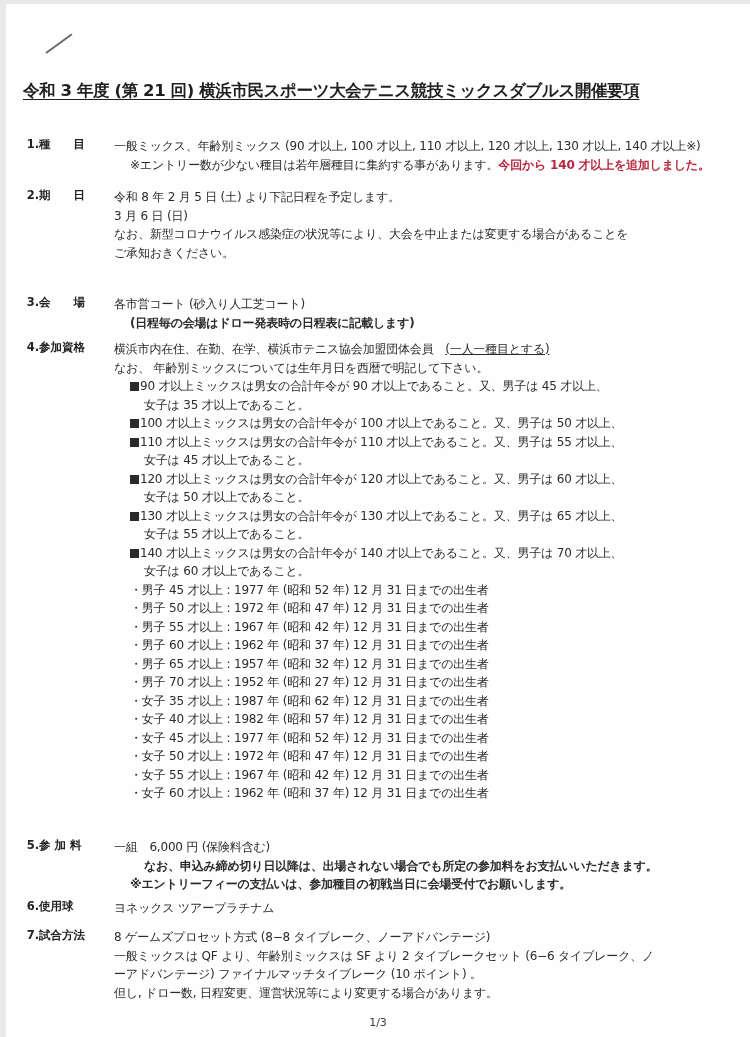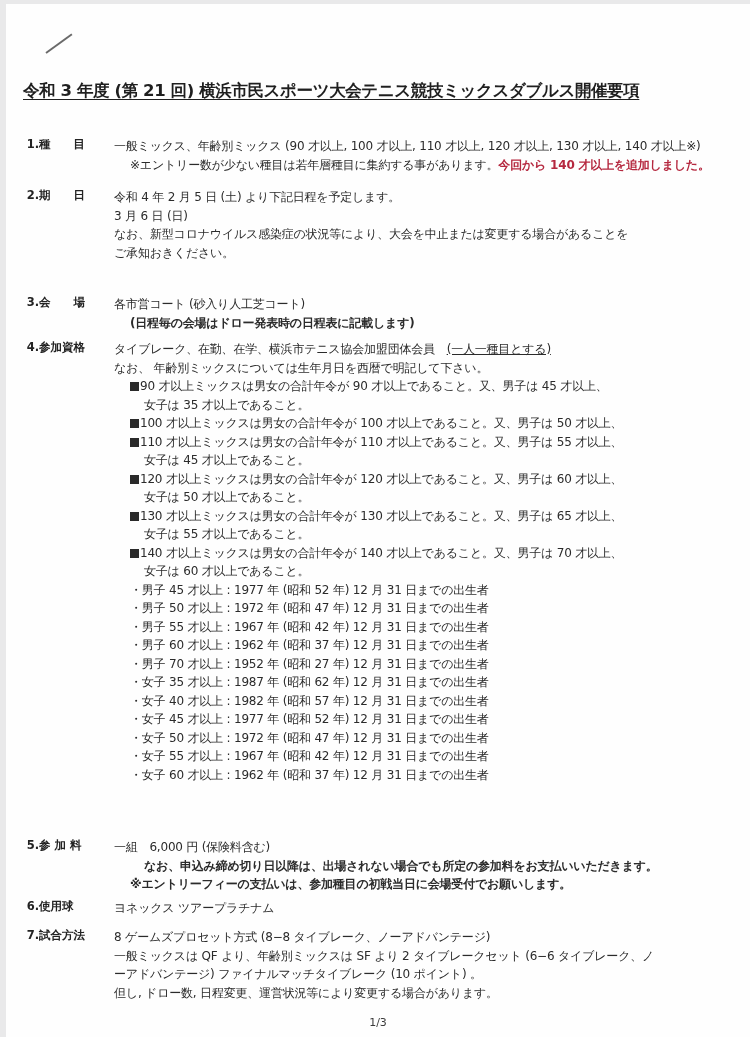--- a/index.html
+++ b/index.html
@@ -58,57 +58,58 @@
     <div class="lbl"><span class="num">1.</span><span>種　　目</span></div>
     <div class="body">
       <div class="line">一般ミックス、年齢別ミックス (90 才以上, 100 才以上, 110 才以上, 120 才以上, 130 才以上, 140 才以上※)</div>
       <div class="line ind1"><span>※エントリー数が少ない種目は若年層種目に集約する事があります。</span><span class="red">今回から 140 才以上を追加しました。</span></div>
     </div>
   </div>
 
   <div class="sec" style="top:184px;">
     <div class="lbl"><span class="num">2.</span><span>期　　日</span></div>
     <div class="body">
-      <div class="line">令和 4 年 2 月 5 日 (土) より下記日程を予定します。</div>
+      <div class="line">令和 8 年 2 月 5 日 (土) より下記日程を予定します。</div>
       <div class="line">3 月 6 日 (日)</div>
       <div class="line">なお、新型コロナウイルス感染症の状況等により、大会を中止または変更する場合があることを</div>
       <div class="line">ご承知おきください。</div>
     </div>
   </div>
 
   <div class="sec" style="top:291px;">
     <div class="lbl"><span class="num">3.</span><span>会　　場</span></div>
     <div class="body">
       <div class="line">各市営コート (砂入り人工芝コート)</div>
       <div class="line ind1 bold">(日程毎の会場はドロー発表時の日程表に記載します)</div>
     </div>
   </div>
 
   <div class="sec" style="top:336px;">
     <div class="lbl"><span class="num">4.</span><span>参加資格</span></div>
     <div class="body">
-      <div class="line"><span>タイブレーク、在勤、在学、横浜市テニス協会加盟団体会員　</span><span class="u">(一人一種目とする)</span></div>
+      <div class="line"><span>横浜市内在住、在勤、在学、横浜市テニス協会加盟団体会員　</span><span class="u">(一人一種目とする)</span></div>
       <div class="line">なお、 年齢別ミックスについては生年月日を西暦で明記して下さい。</div>
 
       <div class="line ind1"><span class="sq"></span><span>90 才以上ミックスは男女の合計年令が 90 才以上であること。又、男子は 45 才以上、</span></div>
       <div class="line ind2">女子は 35 才以上であること。</div>
       <div class="line ind1"><span class="sq"></span><span>100 才以上ミックスは男女の合計年令が 100 才以上であること。又、男子は 50 才以上、</span></div>
       <div class="line ind1"><span class="sq"></span><span>110 才以上ミックスは男女の合計年令が 110 才以上であること。又、男子は 55 才以上、</span></div>
       <div class="line ind2">女子は 45 才以上であること。</div>
       <div class="line ind1"><span class="sq"></span><span>120 才以上ミックスは男女の合計年令が 120 才以上であること。又、男子は 60 才以上、</span></div>
       <div class="line ind2">女子は 50 才以上であること。</div>
       <div class="line ind1"><span class="sq"></span><span>130 才以上ミックスは男女の合計年令が 130 才以上であること。又、男子は 65 才以上、</span></div>
       <div class="line ind2">女子は 55 才以上であること。</div>
       <div class="line ind1"><span class="sq"></span><span>140 才以上ミックスは男女の合計年令が 140 才以上であること。又、男子は 70 才以上、</span></div>
       <div class="line ind2">女子は 60 才以上であること。</div>
 
       <div class="line ind1">・男子 45 才以上 : 1977 年 (昭和 52 年) 12 月 31 日までの出生者</div>
       <div class="line ind1">・男子 50 才以上 : 1972 年 (昭和 47 年) 12 月 31 日までの出生者</div>
       <div class="line ind1">・男子 55 才以上 : 1967 年 (昭和 42 年) 12 月 31 日までの出生者</div>
       <div class="line ind1">・男子 60 才以上 : 1962 年 (昭和 37 年) 12 月 31 日までの出生者</div>
+      <div class="line ind1">・男子 65 才以上 : 1957 年 (昭和 32 年) 12 月 31 日までの出生者</div>
       <div class="line ind1">・男子 70 才以上 : 1952 年 (昭和 27 年) 12 月 31 日までの出生者</div>
       <div class="line ind1">・女子 35 才以上 : 1987 年 (昭和 62 年) 12 月 31 日までの出生者</div>
       <div class="line ind1">・女子 40 才以上 : 1982 年 (昭和 57 年) 12 月 31 日までの出生者</div>
       <div class="line ind1">・女子 45 才以上 : 1977 年 (昭和 52 年) 12 月 31 日までの出生者</div>
       <div class="line ind1">・女子 50 才以上 : 1972 年 (昭和 47 年) 12 月 31 日までの出生者</div>
       <div class="line ind1">・女子 55 才以上 : 1967 年 (昭和 42 年) 12 月 31 日までの出生者</div>
       <div class="line ind1">・女子 60 才以上 : 1962 年 (昭和 37 年) 12 月 31 日までの出生者</div>
     </div>
   </div>
 

